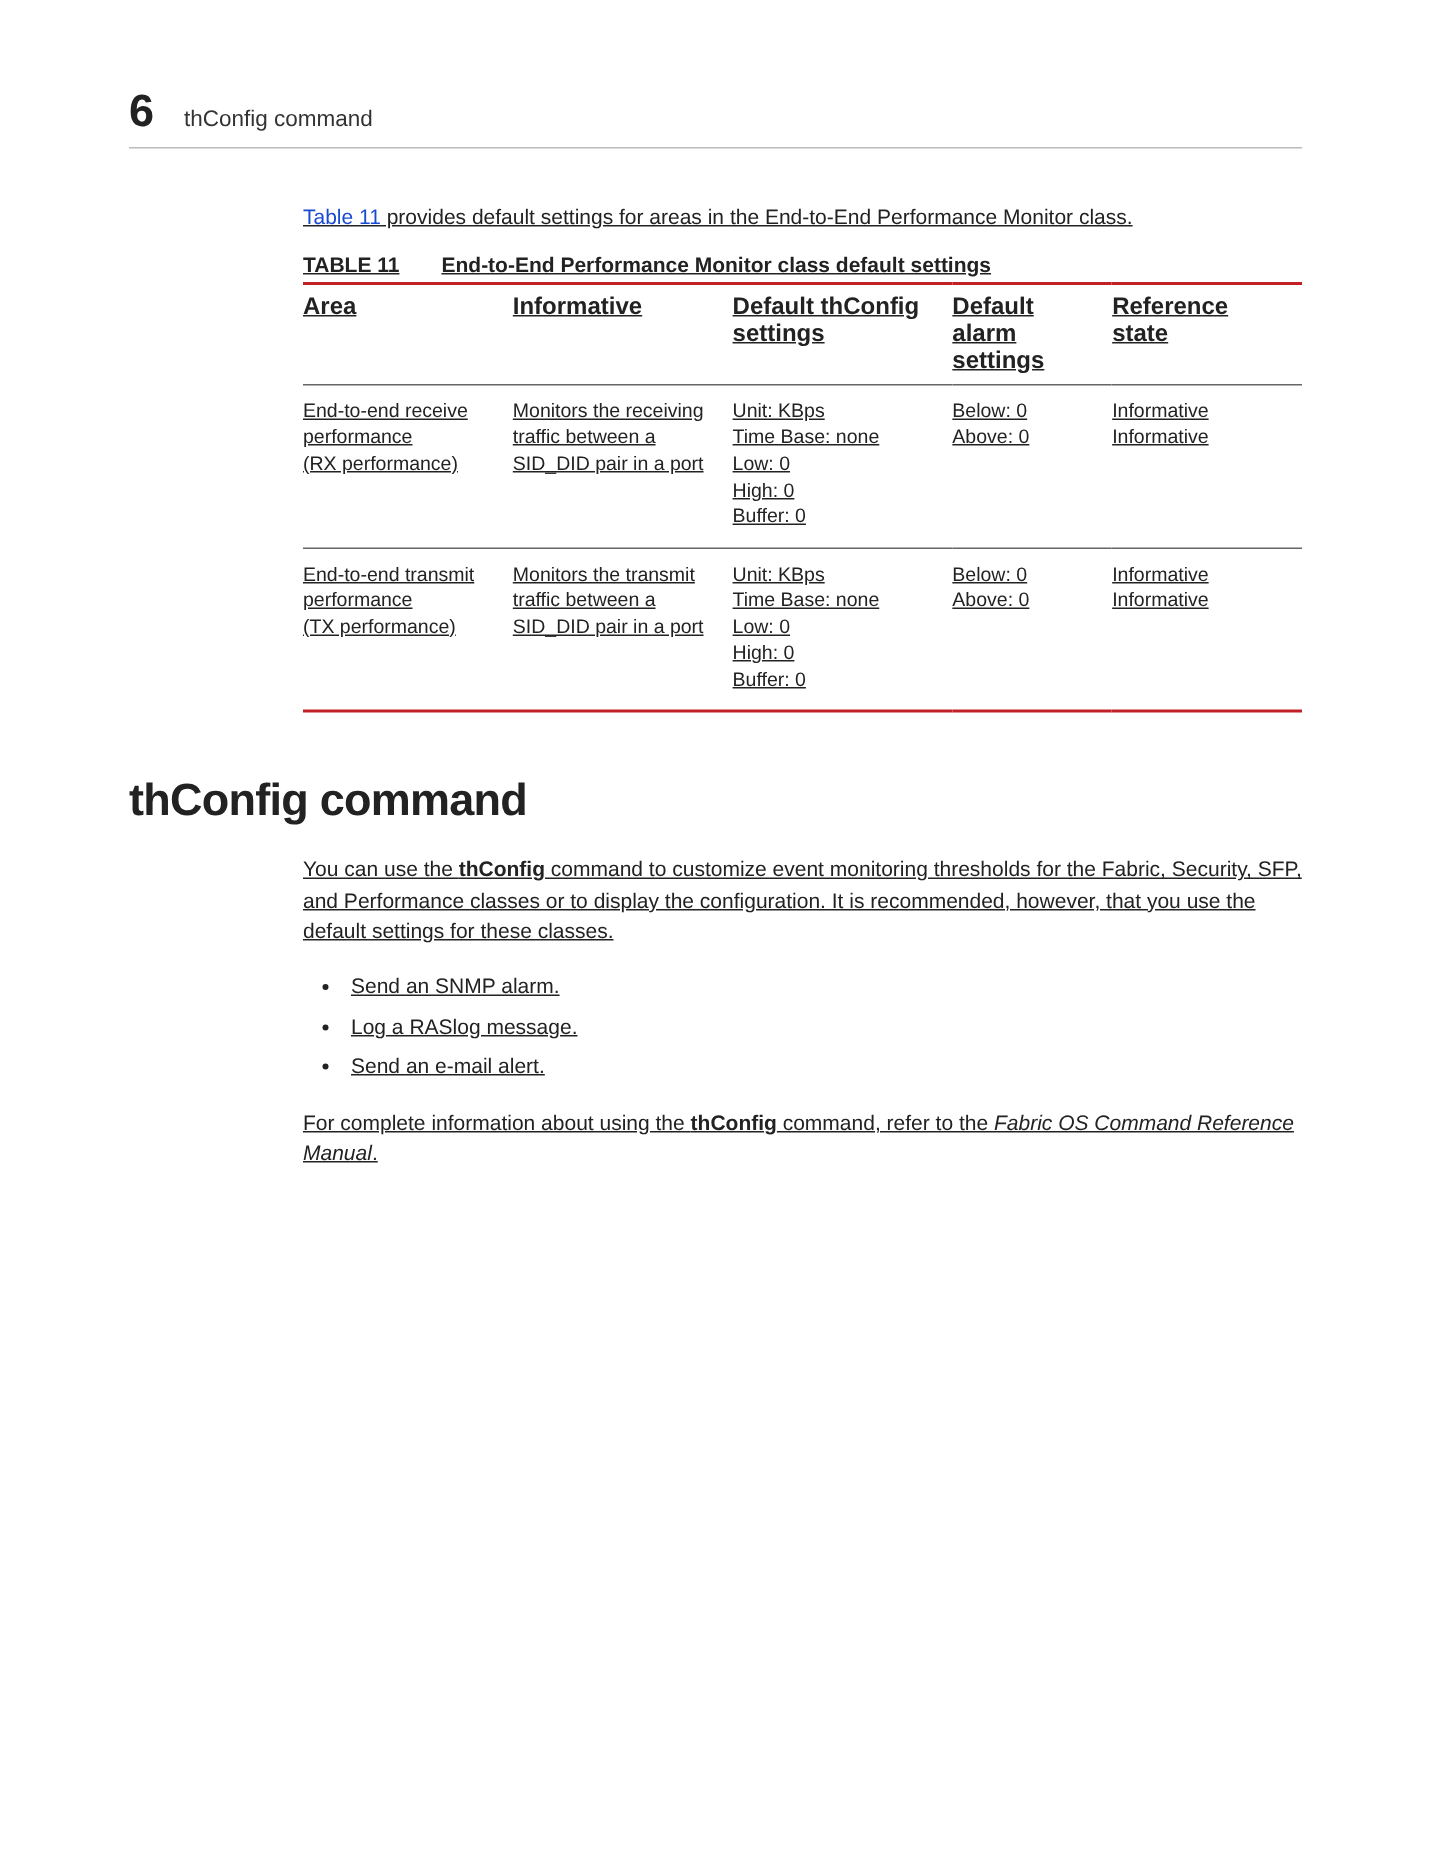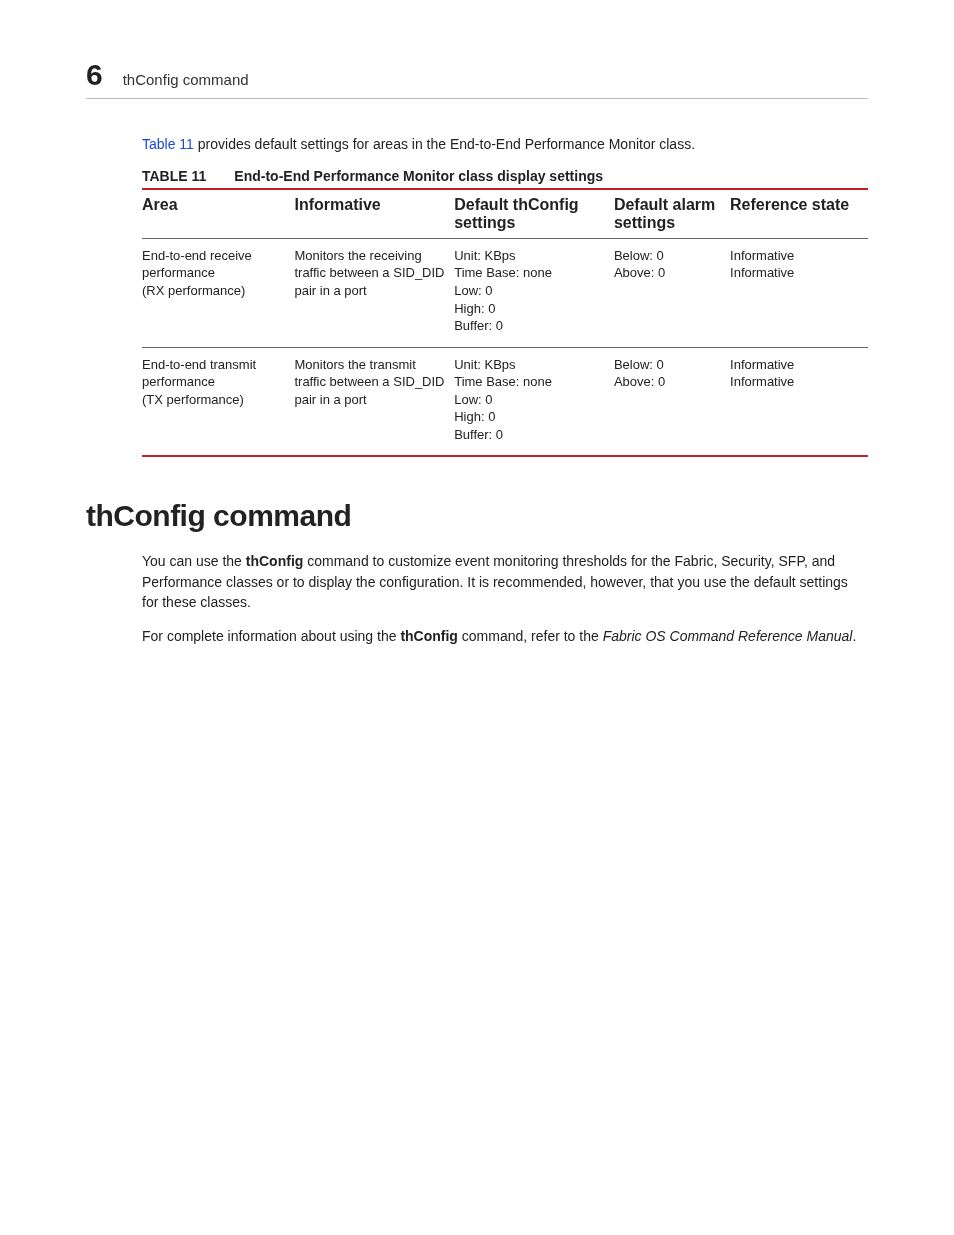--- a/index.html
+++ b/index.html
@@ -28,21 +28,22 @@
     color: #222;
     margin-right: 20px;
     font-family: Arial, Helvetica, sans-serif;
   }
   .run-title {
     font-size: 15px;
     color: #333;
     font-family: Arial, Helvetica, sans-serif;
   }
   .body-col {
-    margin-left: 56px;
+    margin-left: 116px;
+    text-decoration: underline;
   }
   .intro-line {
     font-size: 14px;
     margin-bottom: 14px;
     line-height: 1.35;
   }
   .intro-line a {
     color: #1a4ad3;
     text-decoration: none;
   }
@@ -128,21 +129,21 @@
     <span class="run-title">thConfig command</span>
   </div>
 
   <div class="body-col">
 
     <p class="intro-line">
       <a href="#">Table 11</a><span> provides default settings for areas in the End-to-End Performance Monitor class.</span>
     </p>
 
     <div class="tbl-caption">
-      <span class="tnum">TABLE 11</span><span class="ttitle">End-to-End Performance Monitor class display settings</span>
+      <span class="tnum">TABLE 11</span><span class="ttitle">End-to-End Performance Monitor class default settings</span>
     </div>
 
     <table class="data">
       <colgroup>
         <col class="col-area">
           <col class="col-desc">
           <col class="col-thr">
           <col class="col-alarm">
           <col class="col-state">
       </colgroup>
@@ -177,20 +178,25 @@
 
   <h1 class="section">thConfig command</h1>
 
   <div class="body-col">
 
     <p class="body">
       <span>You can use the </span><span class="bold">thConfig</span><span> command to customize event monitoring thresholds for the Fabric, Security, SFP, and Performance classes or to display the configuration. It is recommended, however, that you use the default settings for these classes.</span>
     </p>
 
 
+    <ul class="bullets">
+      <li>Send an SNMP alarm.</li>
+      <li>Log a RASlog message.</li>
+      <li>Send an e-mail alert.</li>
+    </ul>
 
     <p class="body">
       <span>For complete information about using the </span><span class="bold">thConfig</span><span> command, refer to the </span><span class="ital">Fabric OS Command Reference Manual</span><span>.</span>
     </p>
 
   </div>
 
 </div>
 
 </body></html>

